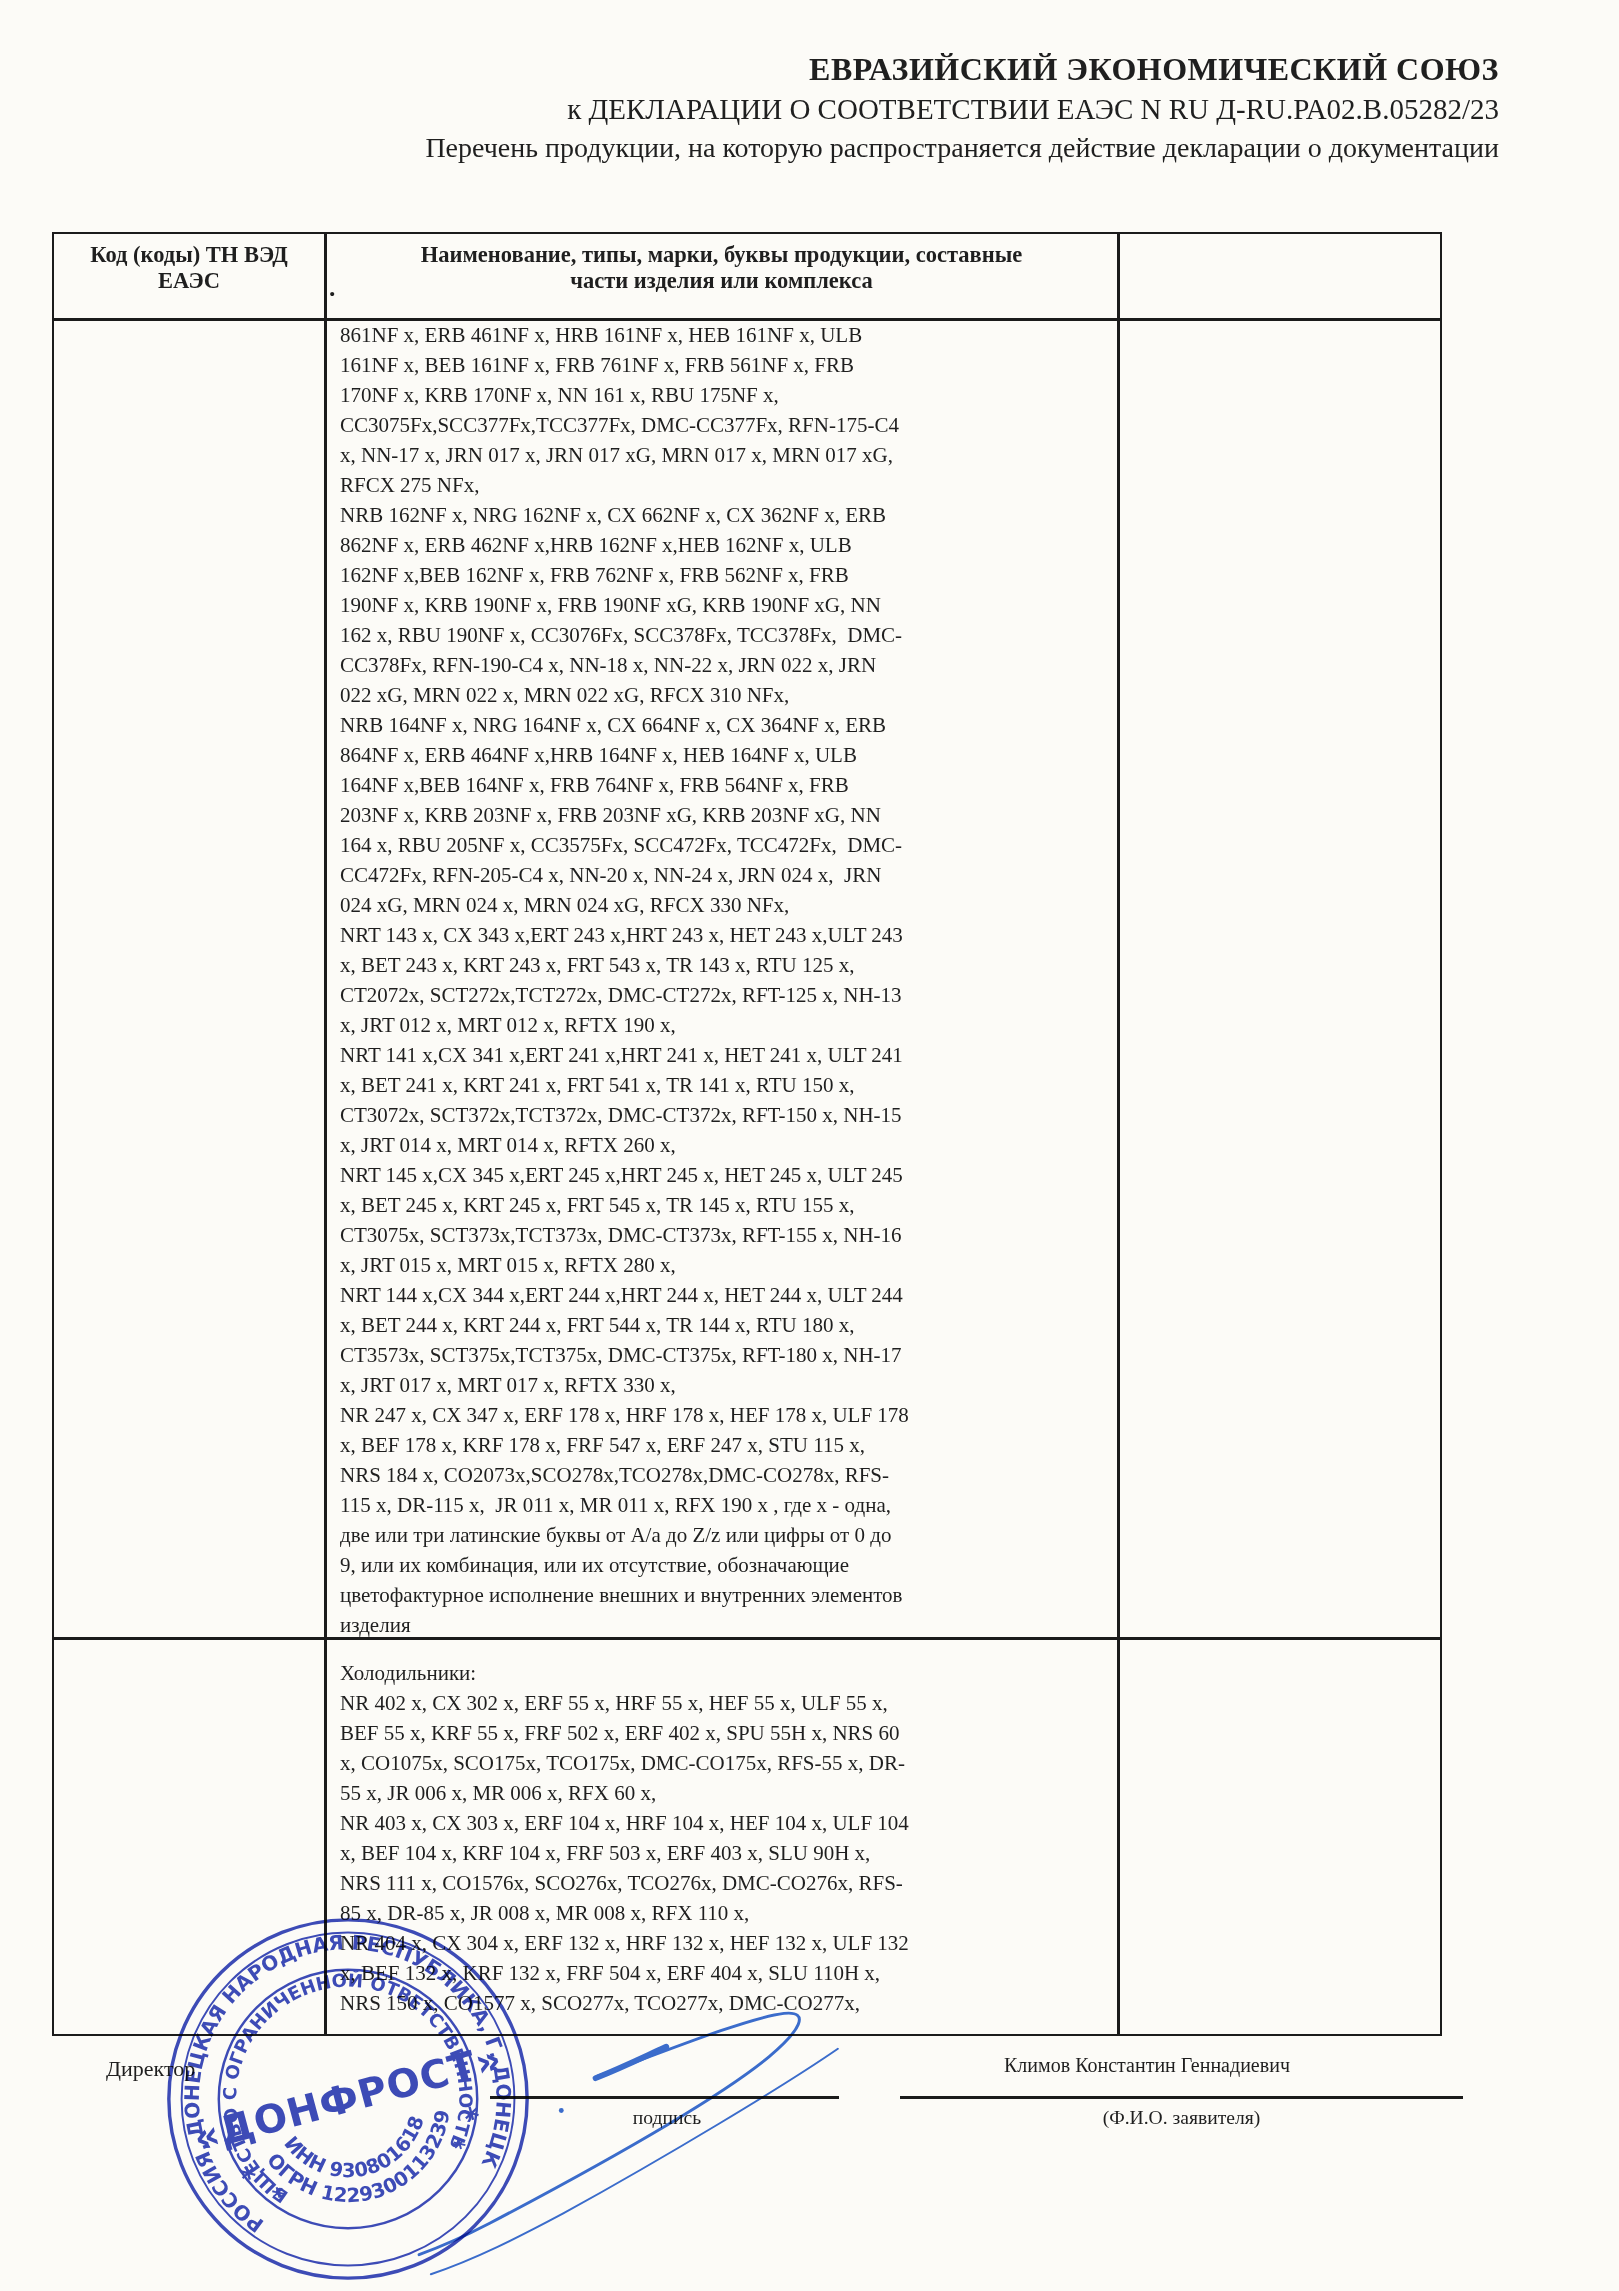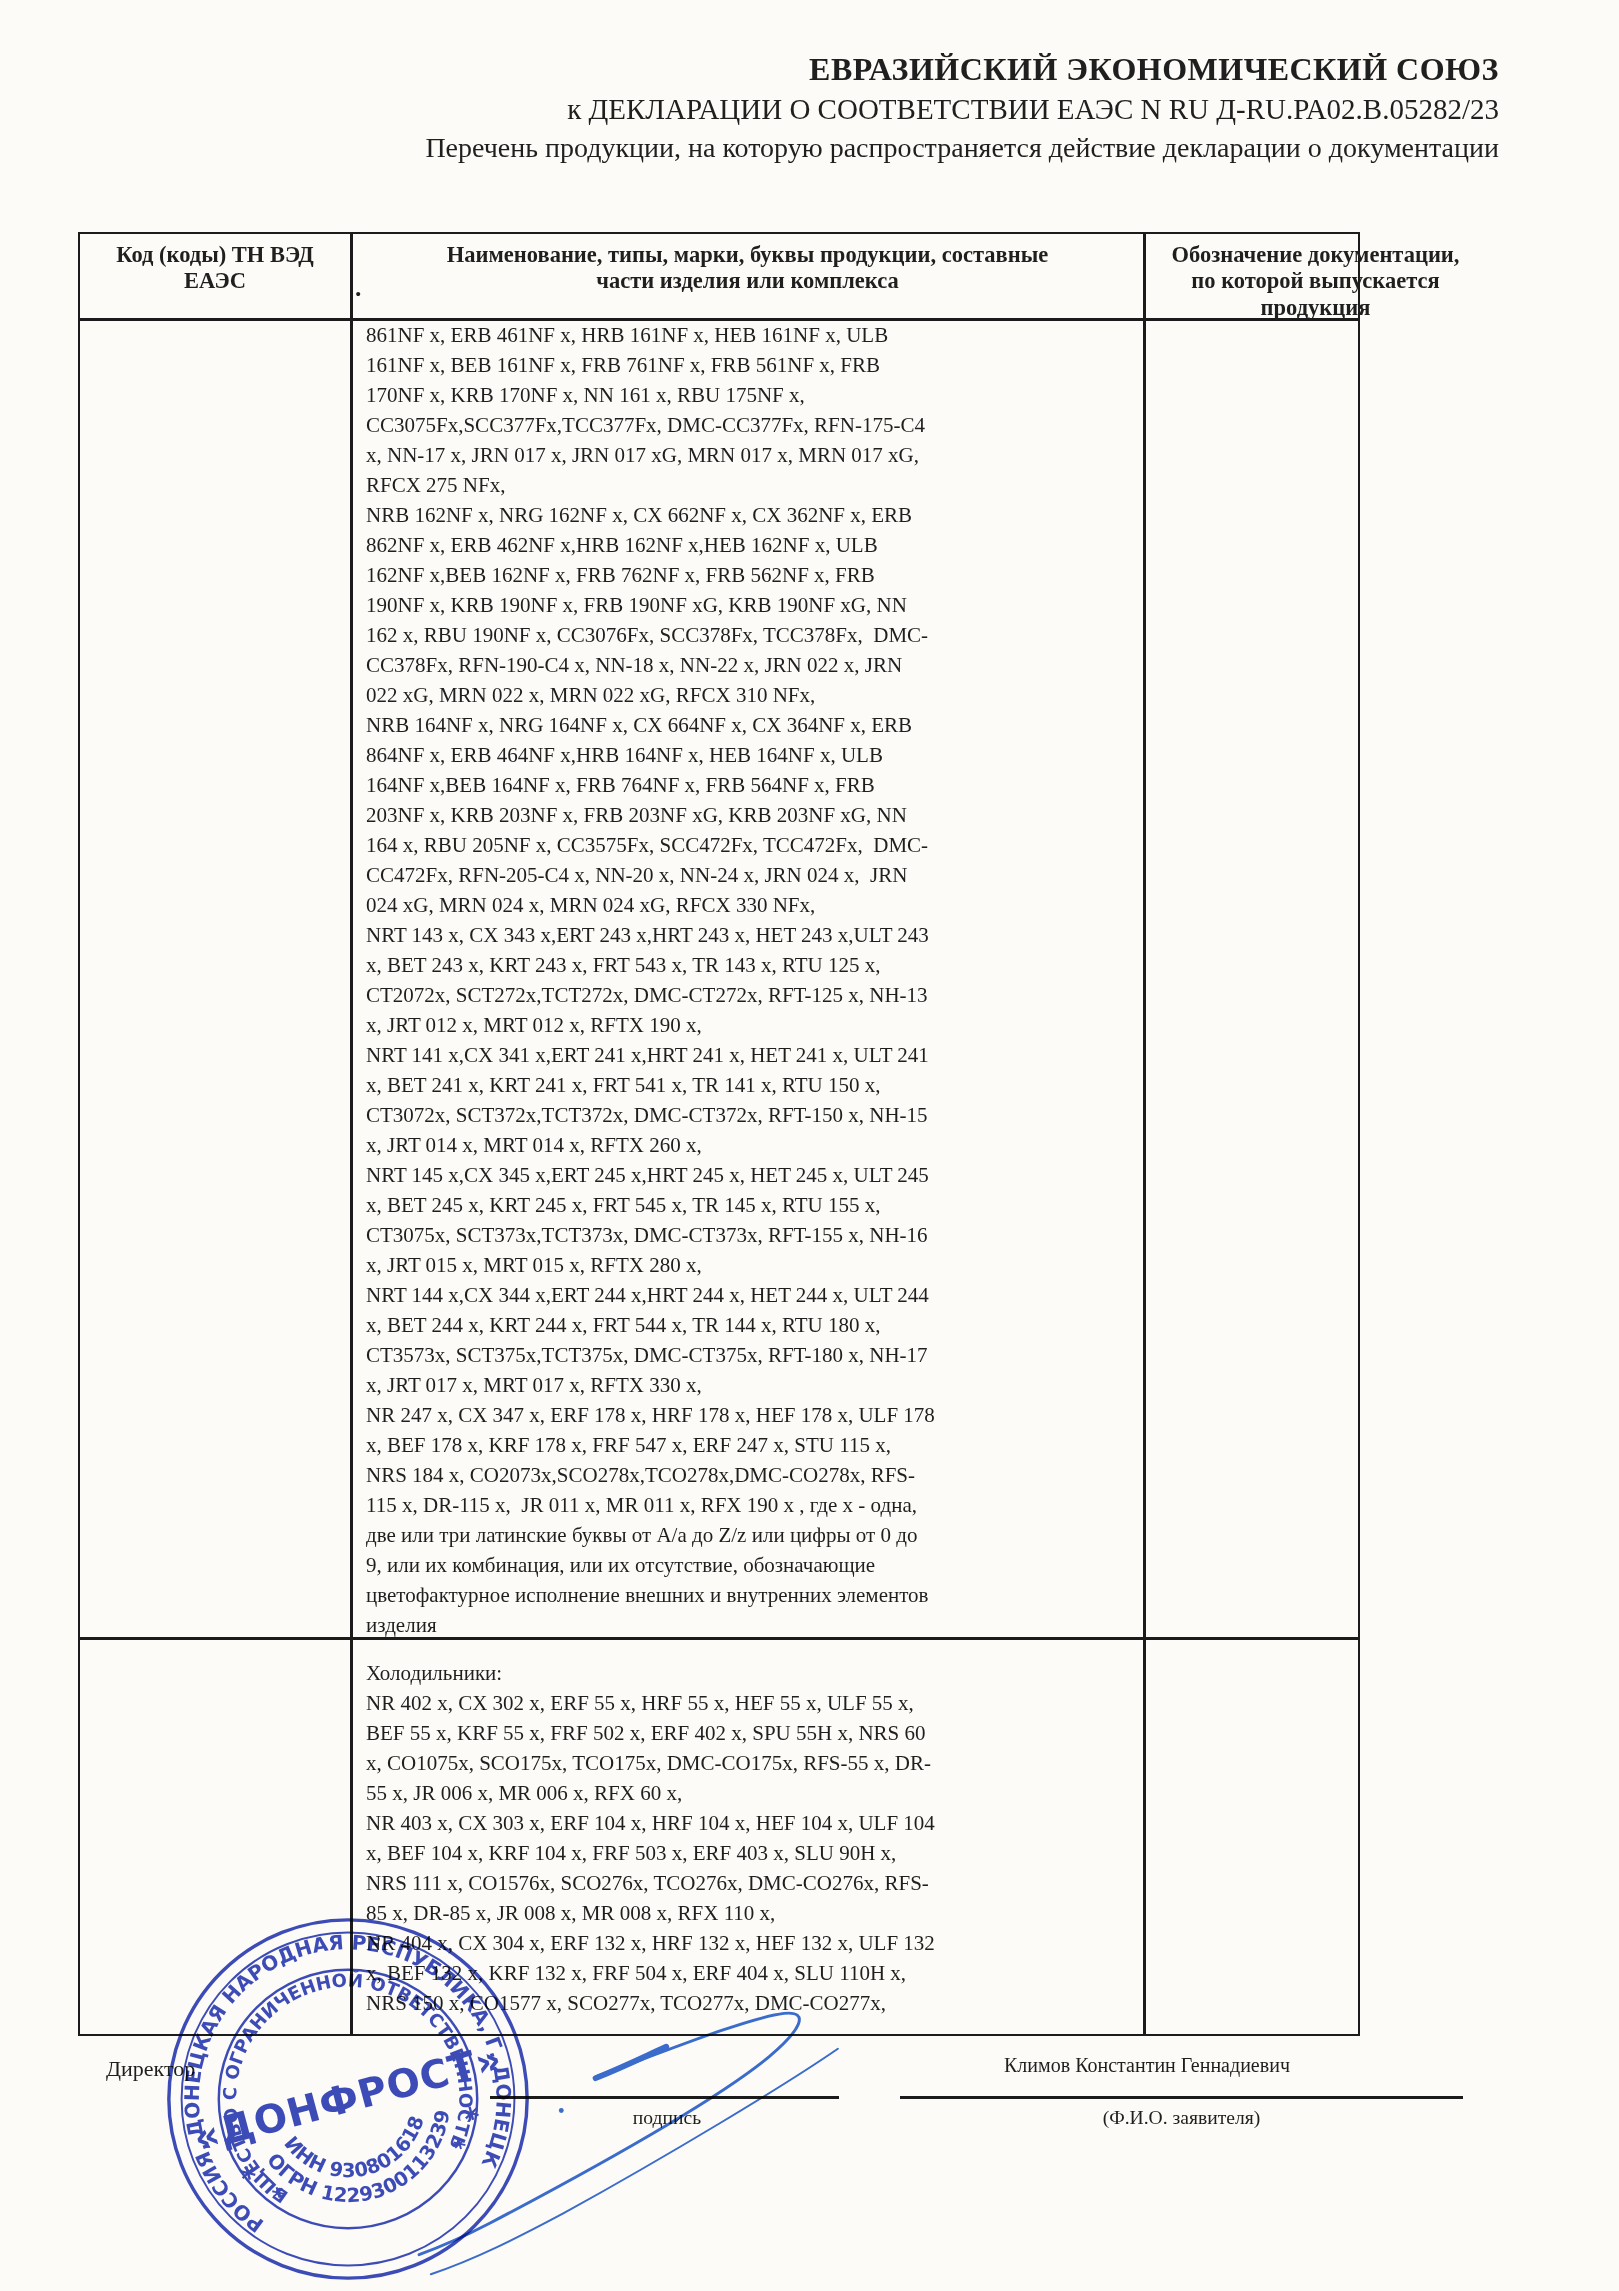--- a/index.html
+++ b/index.html
@@ -10,21 +10,21 @@
     color:#1f1f1f;
   }
   .abs{position:absolute;}
   
   .doc-head{position:absolute;left:29px;top:12px;width:1470px;text-align:right;}
   .t1{margin-top:39px;font-size:32px;font-weight:bold;letter-spacing:0.5px;}
   .t2{margin-top:21.6px;font-size:29px;}
   .t3{margin-top:4.9px;font-size:29px;}
   .t4{margin-top:5.9px;font-size:28px;}
   
-  .tbl{position:absolute;left:78px;top:232px;width:1282px;height:1804px;
+  .tbl{position:absolute;left:52px;top:232px;width:1390px;height:1804px;
        border:2.9px solid #1b1b1b;box-sizing:border-box;background:transparent;}
   .vline{position:absolute;top:0;bottom:0;width:2.9px;background:#1b1b1b;}
   .hline{position:absolute;left:0;right:0;height:2.9px;background:#1b1b1b;}
   .hcell{position:absolute;top:7.8px;font-size:22.5px;font-weight:bold;line-height:26.5px;
          text-align:center;white-space:pre-line;}
   .cell-models{position:absolute;font-size:21px;line-height:30px;white-space:pre-wrap;
                width:779px;left:286px;}
   .hdr-dot{position:absolute;left:275px;top:39px;font-size:25.5px;font-weight:bold;}
   
   .director{position:absolute;left:106px;top:2056px;font-size:22px;}
@@ -52,23 +52,20 @@
   <div class="vline" style="left:270px;"></div>
   <div class="vline" style="left:1063px;"></div>
   <div class="hline" style="top:84px;"></div>
   <div class="hline" style="top:1403px;"></div>
 
   <div class="hcell" style="left:0;width:270px;">Код (коды) ТН ВЭД
 ЕАЭС</div>
   <div class="hcell" style="left:272px;width:791px;">Наименование, типы, марки, буквы продукции, составные
 части изделия или комплекса</div>
   <div class="hdr-dot">.</div>
-  <div class="hcell" style="left:1066px;width:339px;">Обозначение документации,
-по которой выпускается
-продукция</div>
 
   <div>
     <div class="abs" style="left:0;top:88px;width:270px;"></div>
     <div class="cell-models" style="top:86px;">861NF x, ERB 461NF x, HRB 161NF x, HEB 161NF x, ULB
 161NF x, BEB 161NF x, FRB 761NF x, FRB 561NF x, FRB
 170NF x, KRB 170NF x, NN 161 x, RBU 175NF x,
 CC3075Fx,SCC377Fx,TCC377Fx, DMC-CC377Fx, RFN-175-C4
 x, NN-17 x, JRN 017 x, JRN 017 xG, MRN 017 x, MRN 017 xG,
 RFCX 275 NFx,
 NRB 162NF x, NRG 162NF x, CX 662NF x, CX 362NF x, ERB

